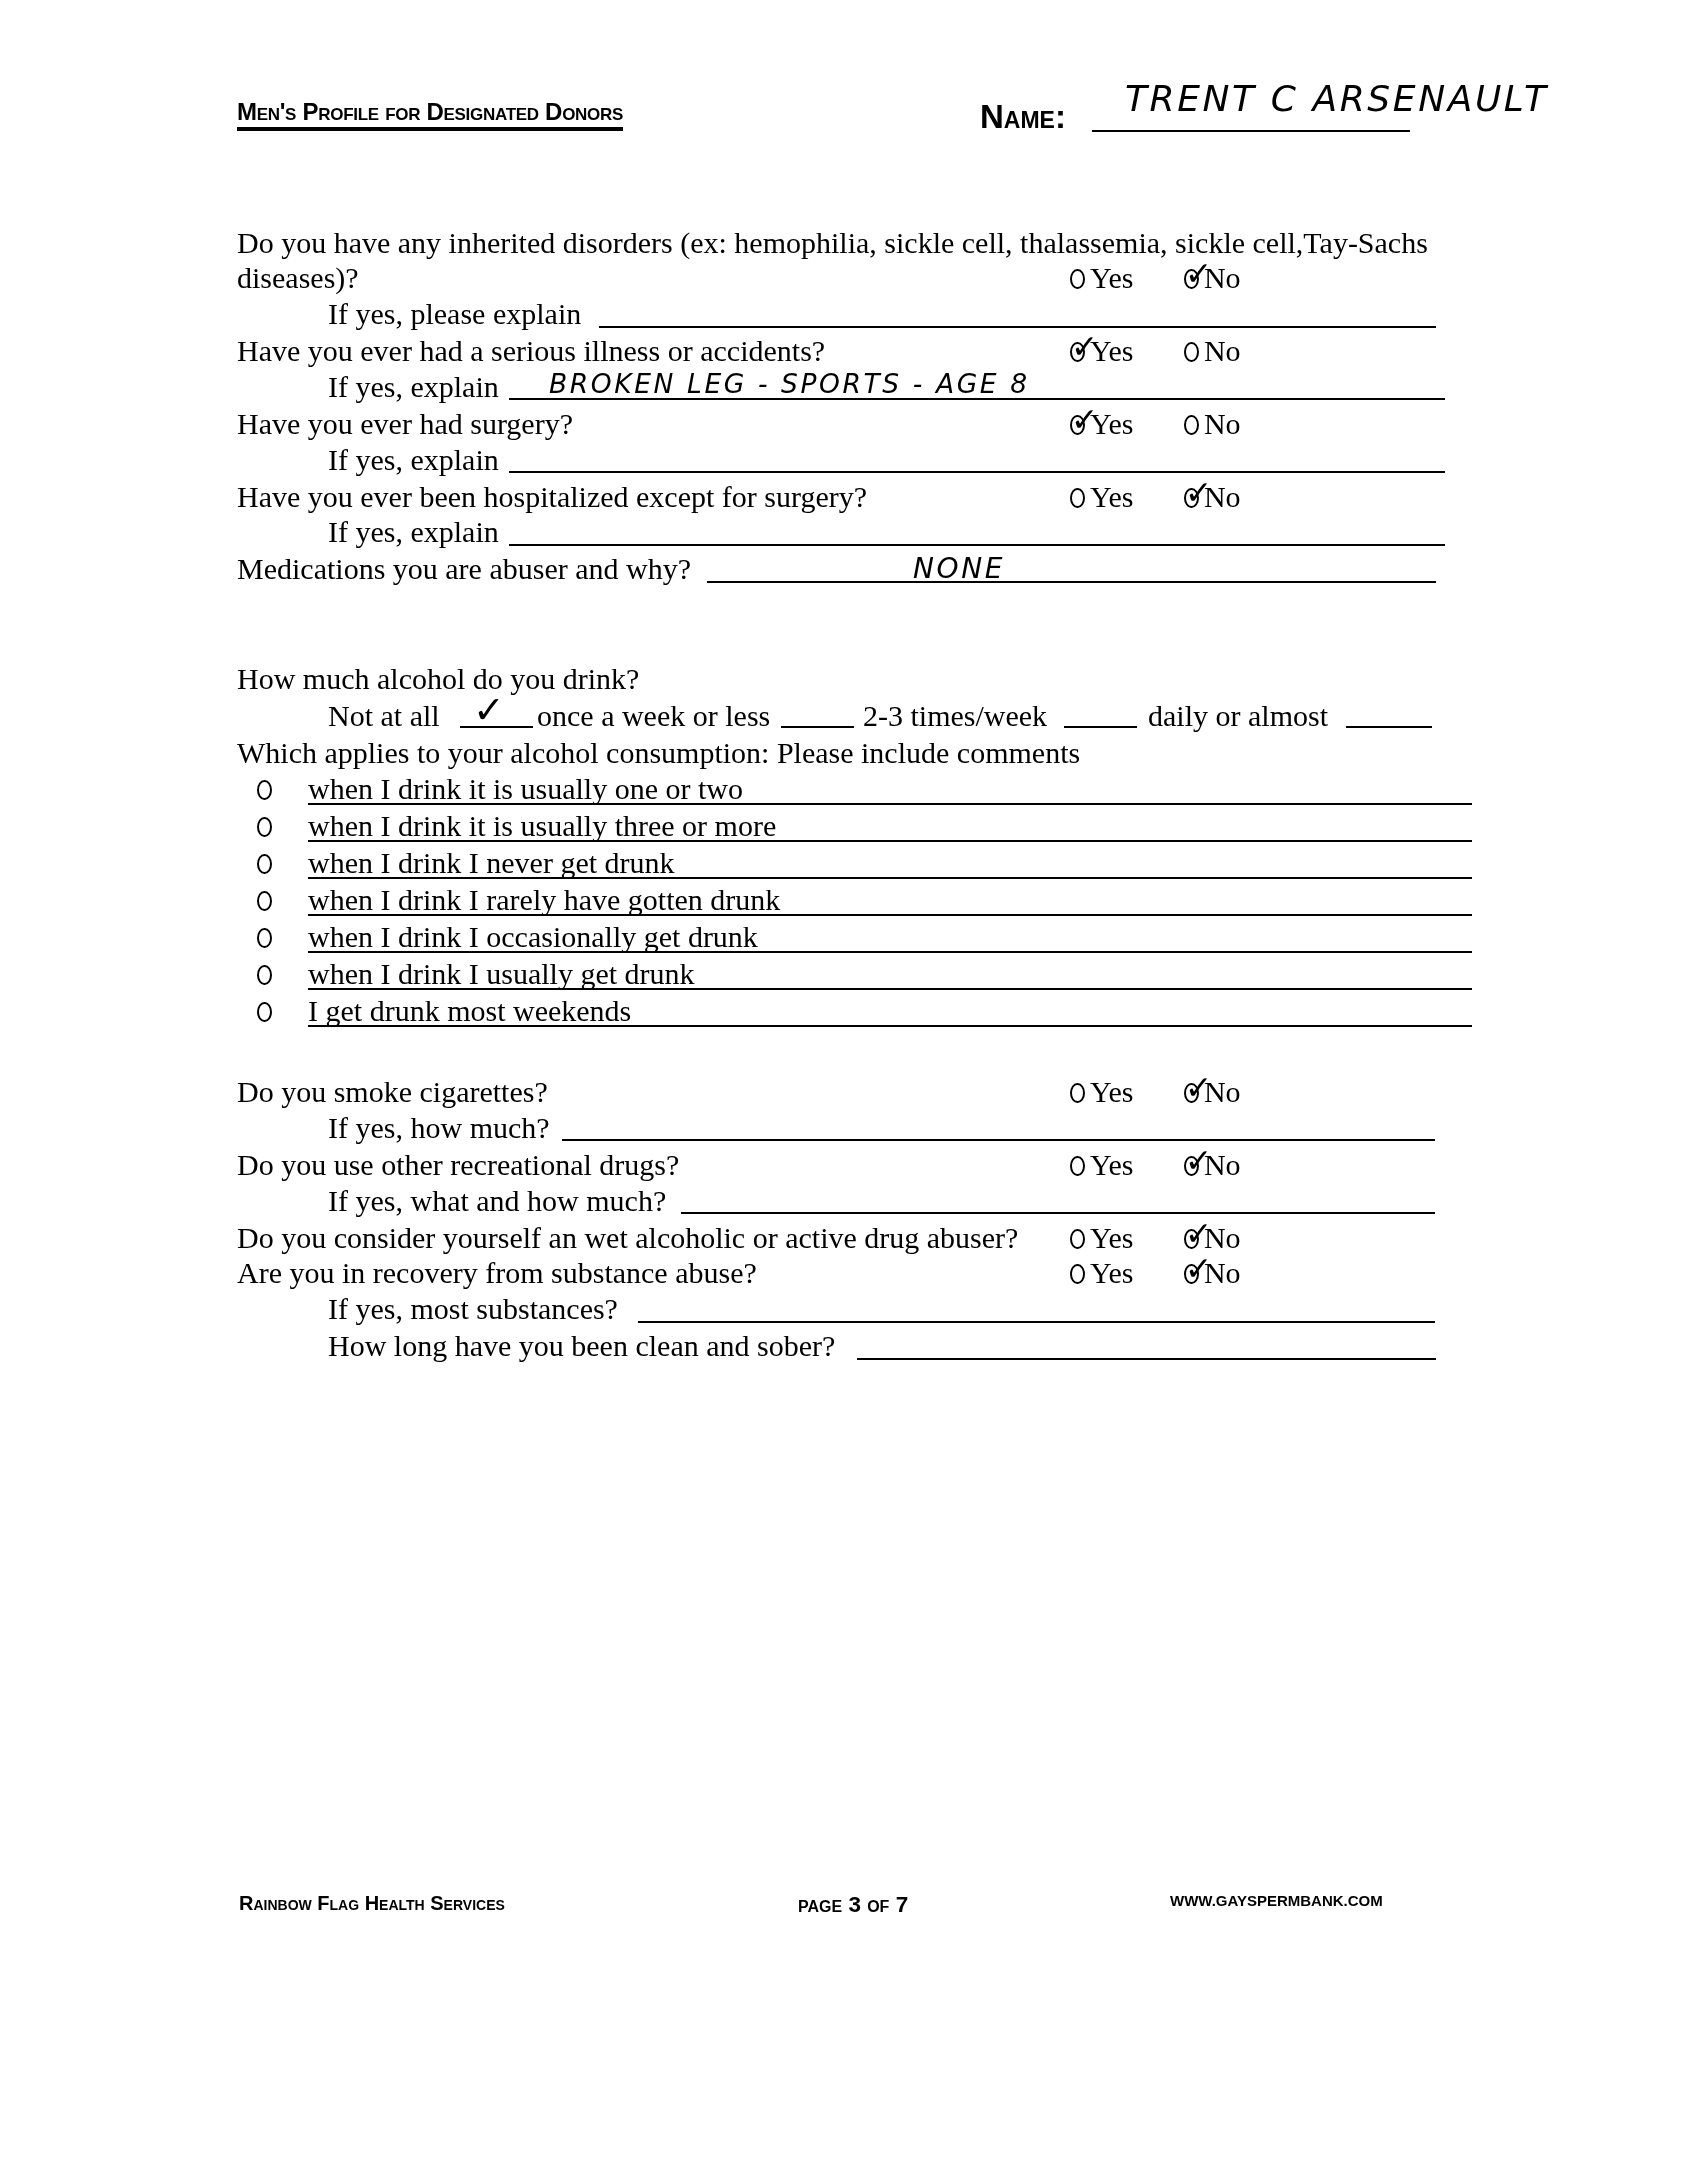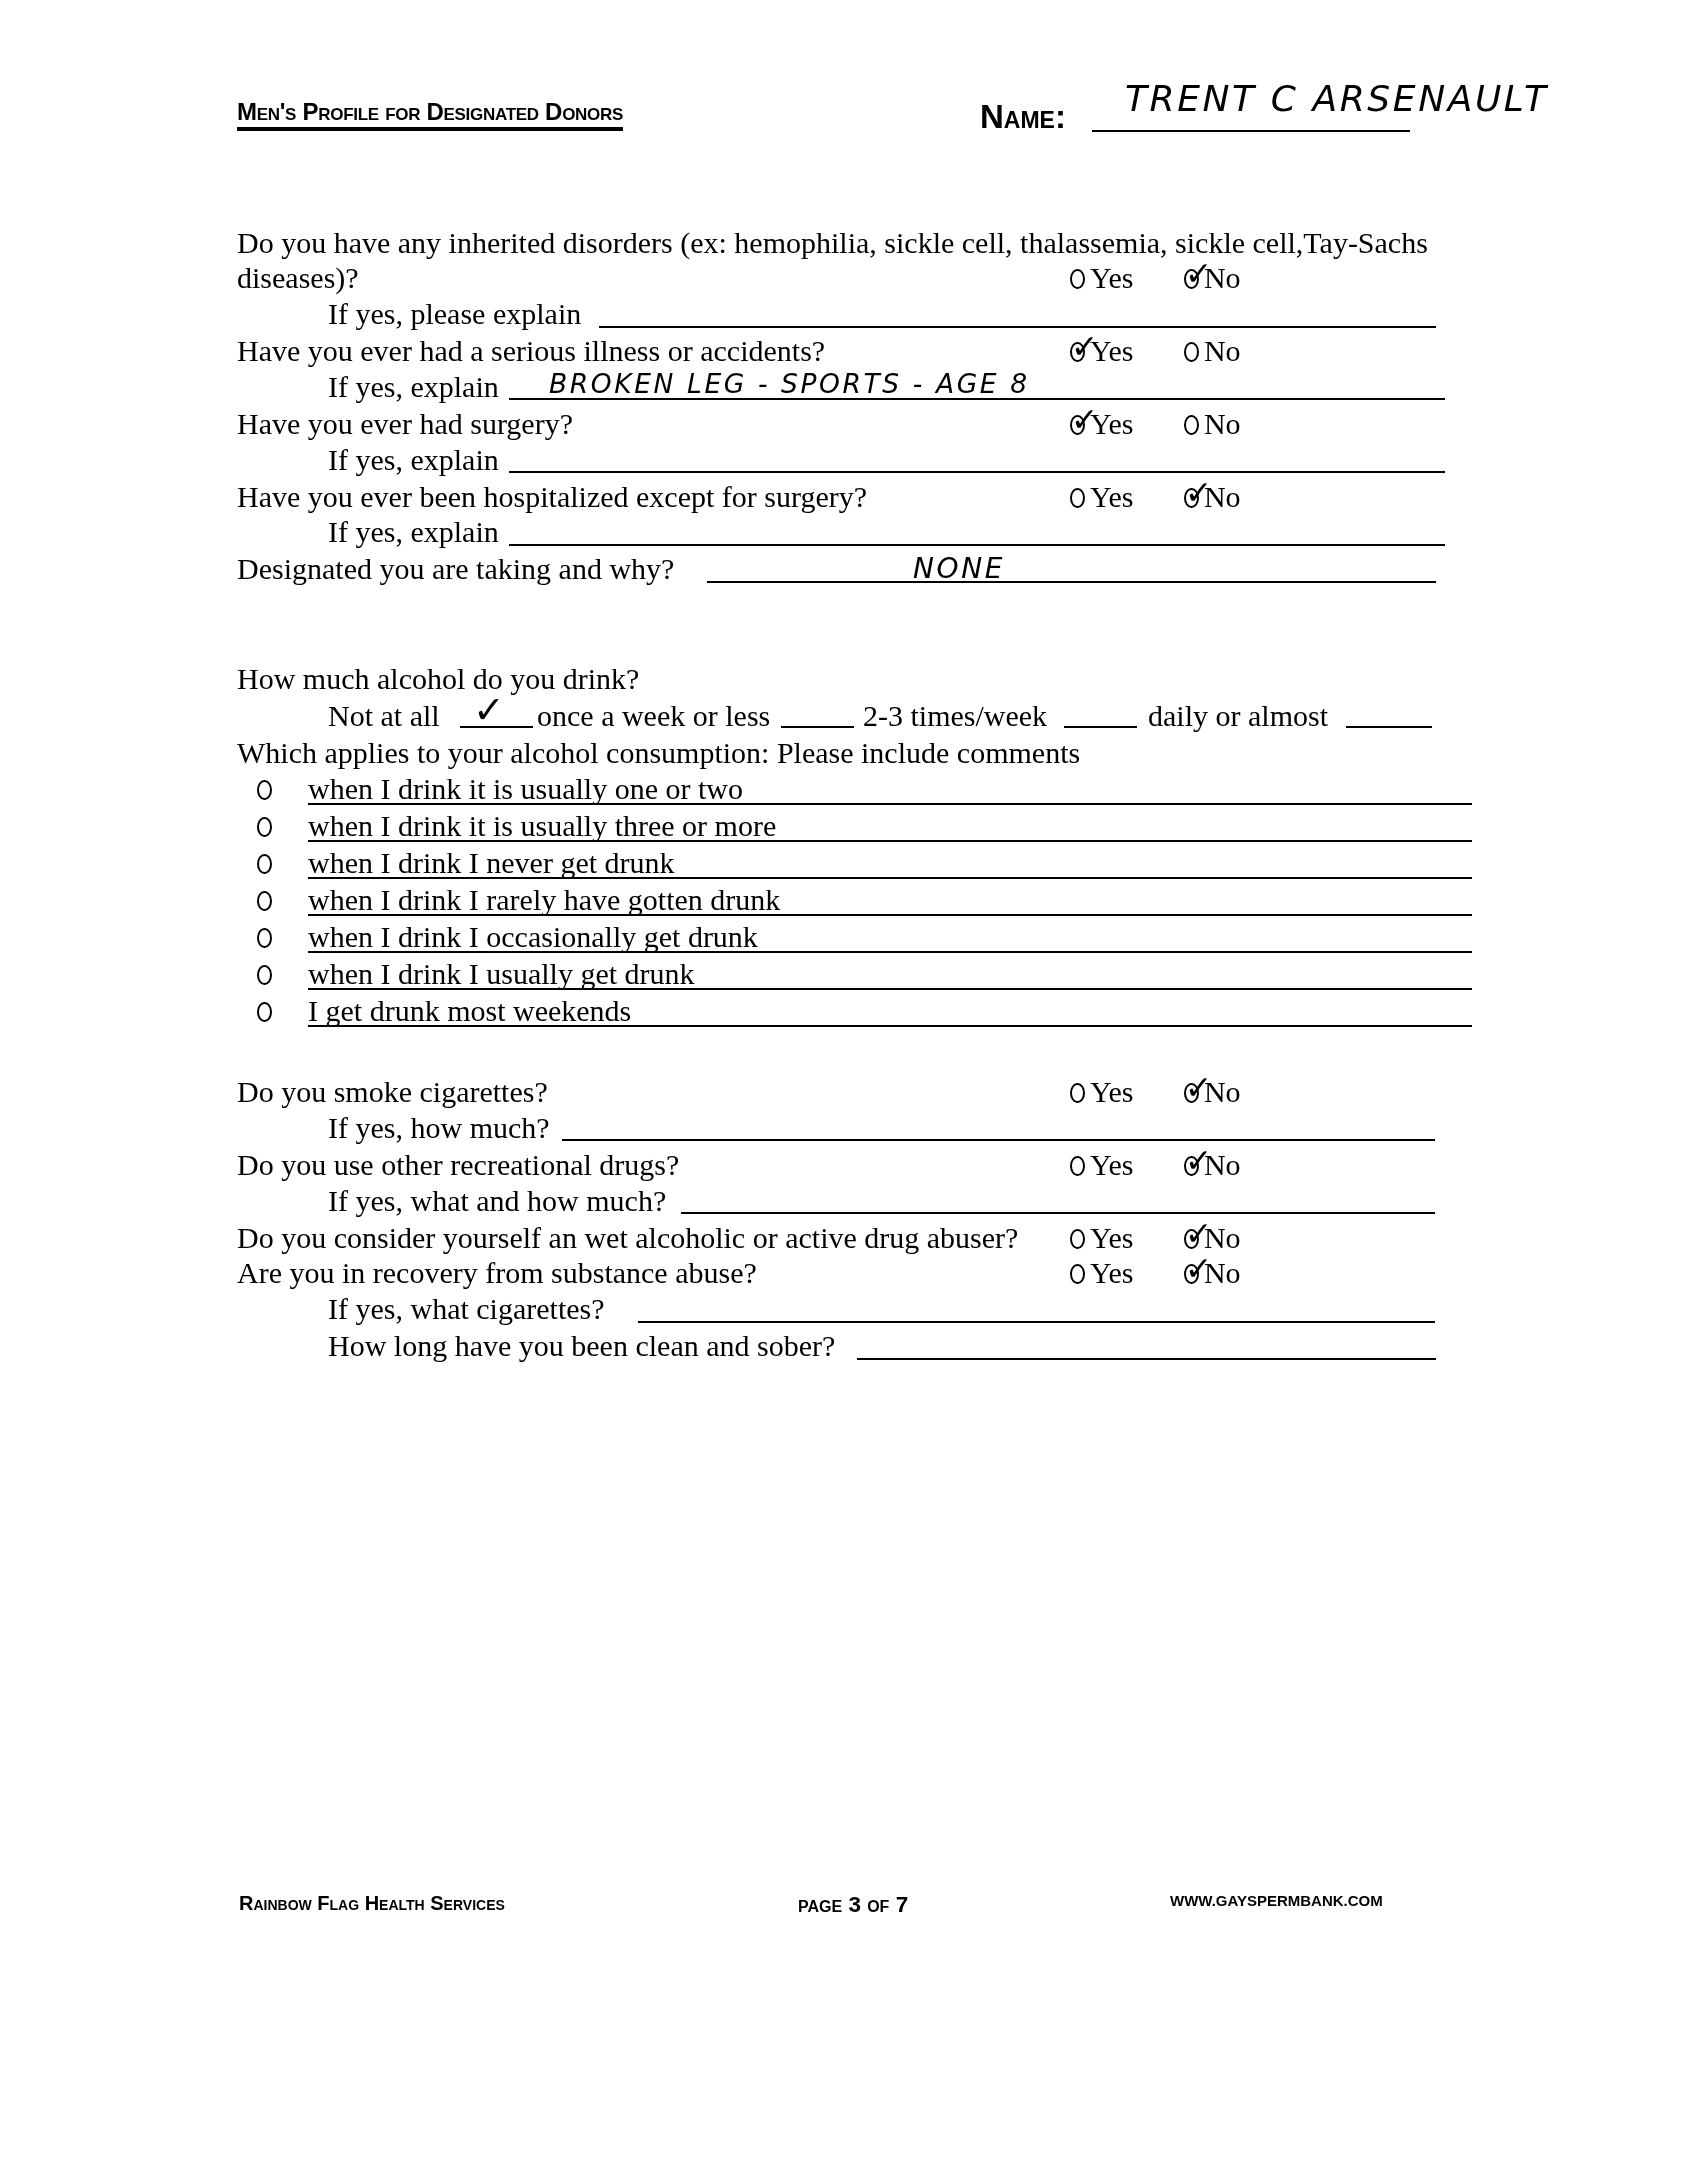--- a/index.html
+++ b/index.html
@@ -47,21 +47,21 @@
   <div class="opt serif" style="left:1184px; top:409px;"><span class="radio"></span><span>No</span></div>
   <div class="abs serif" style="left:328px; top:445px;">If yes, explain</div>
   <div class="line" style="left:509px; top:471px; width:936px;"></div>
 
   <div class="abs serif" style="left:237px; top:482px;">Have you ever been hospitalized except for surgery?</div>
   <div class="opt serif" style="left:1070px; top:482px;"><span class="radio"></span><span>Yes</span></div>
   <div class="opt serif" style="left:1184px; top:482px;"><span class="radio"><span class="check">✓</span></span><span>No</span></div>
   <div class="abs serif" style="left:328px; top:517px;">If yes, explain</div>
   <div class="line" style="left:509px; top:544px; width:936px;"></div>
 
-  <div class="abs serif" style="left:237px; top:554px;">Designated you are taking and why?</div>
+  <div class="abs serif" style="left:237px; top:554px;">Medications you are abuser and why?</div>
   <div class="line" style="left:707px; top:581px; width:729px;"></div>
   <div class="abs hand" style="left:913px; top:552px; font-size:28px;">NONE</div>
 
   <div class="abs serif" style="left:237px; top:664px;">How much alcohol do you drink?</div>
   <div class="abs serif" style="left:328px; top:701px;">Not at all</div>
   <div class="line" style="left:460px; top:726px; width:73px;"></div>
   <div class="abs" style="left:473px; top:688px; font-size:38px; font-family:'DejaVu Sans',sans-serif;">✓</div>
   <div class="abs serif" style="left:537px; top:701px;text-align:right;">once a week or less</div>
   <div class="line" style="left:781px; top:726px; width:73px;"></div>
   <div class="abs serif" style="left:863px; top:701px;">2-3 times/week</div>
@@ -111,21 +111,21 @@
   <div class="abs serif" style="left:328px; top:1186px;">If yes, what and how much?</div>
   <div class="line" style="left:681px; top:1212px; width:754px;"></div>
 
   <div class="abs serif" style="left:237px; top:1223px;">Do you consider yourself an wet alcoholic or active drug abuser?</div>
   <div class="opt serif" style="left:1070px; top:1223px;"><span class="radio"></span><span>Yes</span></div>
   <div class="opt serif" style="left:1184px; top:1223px;"><span class="radio"><span class="check">✓</span></span><span>No</span></div>
 
   <div class="abs serif" style="left:237px; top:1258px;">Are you in recovery from substance abuse?</div>
   <div class="opt serif" style="left:1070px; top:1258px;"><span class="radio"></span><span>Yes</span></div>
   <div class="opt serif" style="left:1184px; top:1258px;"><span class="radio"><span class="check">✓</span></span><span>No</span></div>
-  <div class="abs serif" style="left:328px; top:1294px;">If yes, what cigarettes?</div>
+  <div class="abs serif" style="left:328px; top:1294px;">If yes, most substances?</div>
   <div class="line" style="left:638px; top:1321px; width:797px;"></div>
   <div class="abs serif" style="left:328px; top:1331px;">How long have you been clean and sober?</div>
   <div class="line" style="left:857px; top:1358px; width:579px;"></div>
 
   <div class="footer" style="left:239px;">Rainbow Flag Health Services</div>
   <div class="footer" style="left:798px; font-size:22.5px;">page 3 of 7</div>
   <div class="footer" style="left:1170px; font-size:15px;">WWW.GAYSPERMBANK.COM</div>
 
 </div>
 

